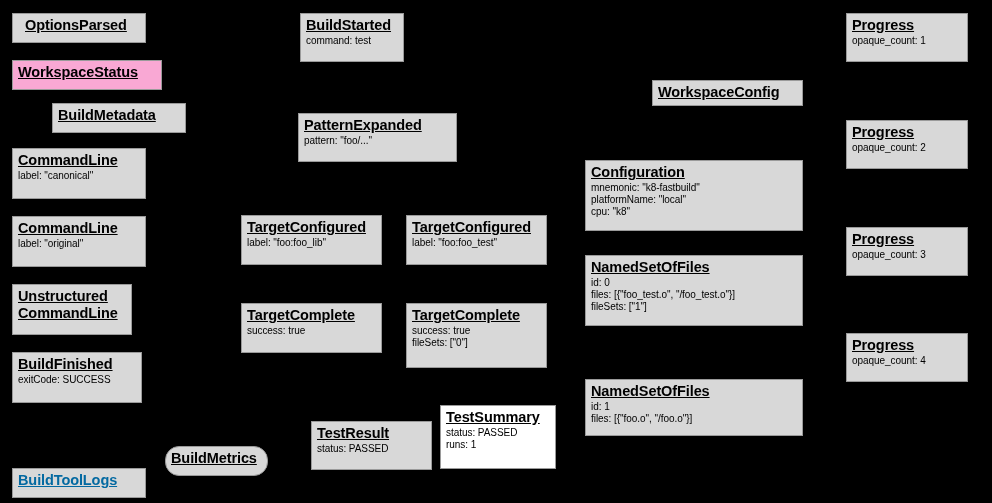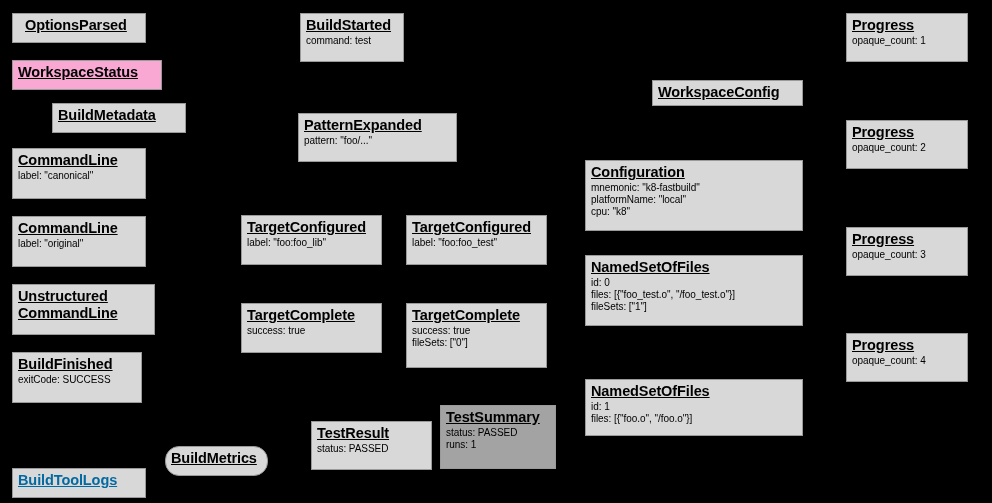--- a/index.html
+++ b/index.html
@@ -65,21 +65,21 @@
       <span class="node-fields">
         <span class="node-field">label: "canonical"</span>
       </span>
     </div>
     <div class="node" style="left: 12px; top: 216px; width: 134px; height: 51px; background: rgb(216, 216, 216); border-color: rgb(154, 154, 154); color: rgb(0, 0, 0);">
       <span class="node-title">CommandLine</span>
       <span class="node-fields">
         <span class="node-field">label: "original"</span>
       </span>
     </div>
-    <div class="node" style="left: 12px; top: 284px; width: 143px; height: 51px; background: rgb(216, 216, 216); border-color: rgb(154, 154, 154); color: rgb(0, 0, 0);">
+    <div class="node" style="left: 12px; top: 284px; width: 120px; height: 51px; background: rgb(216, 216, 216); border-color: rgb(154, 154, 154); color: rgb(0, 0, 0);">
       <span class="node-title">Unstructured
 CommandLine</span>
       <span class="node-fields"></span>
     </div>
     <div class="node" style="left: 12px; top: 352px; width: 130px; height: 51px; background: rgb(216, 216, 216); border-color: rgb(154, 154, 154); color: rgb(0, 0, 0);">
       <span class="node-title">BuildFinished</span>
       <span class="node-fields">
         <span class="node-field">exitCode: SUCCESS</span>
       </span>
     </div>
@@ -127,21 +127,21 @@
         <span class="node-field">success: true</span>
         <span class="node-field">fileSets: ["0"]</span>
       </span>
     </div>
     <div class="node" style="left: 311px; top: 421px; width: 121px; height: 49px; background: rgb(216, 216, 216); border-color: rgb(154, 154, 154); color: rgb(0, 0, 0);">
       <span class="node-title">TestResult</span>
       <span class="node-fields">
         <span class="node-field">status: PASSED</span>
       </span>
     </div>
-    <div class="node" style="left: 440px; top: 405px; width: 116px; height: 64px; background: #a3a3a3; border-color: rgb(154, 154, 154); color: rgb(0, 0, 0);">
+    <div class="node" style="left: 440px; top: 405px; width: 116px; height: 64px; background: #ffffff; border-color: rgb(154, 154, 154); color: rgb(0, 0, 0);">
       <span class="node-title">TestSummary</span>
       <span class="node-fields">
         <span class="node-field">status: PASSED</span>
         <span class="node-field">runs: 1</span>
       </span>
     </div>
     <div class="node" style="left: 652px; top: 80px; width: 151px; height: 26px; background: rgb(216, 216, 216); border-color: rgb(154, 154, 154); color: rgb(0, 0, 0);">
       <span class="node-title">WorkspaceConfig</span>
       <span class="node-fields"></span>
     </div>

